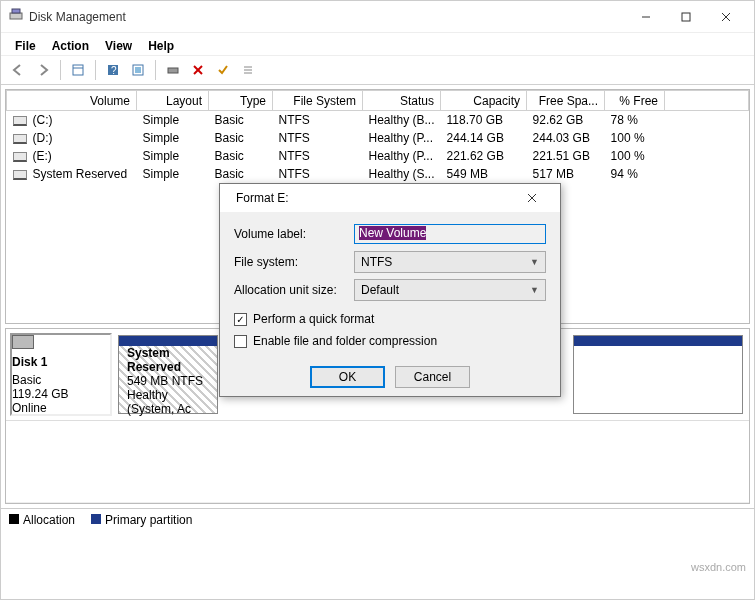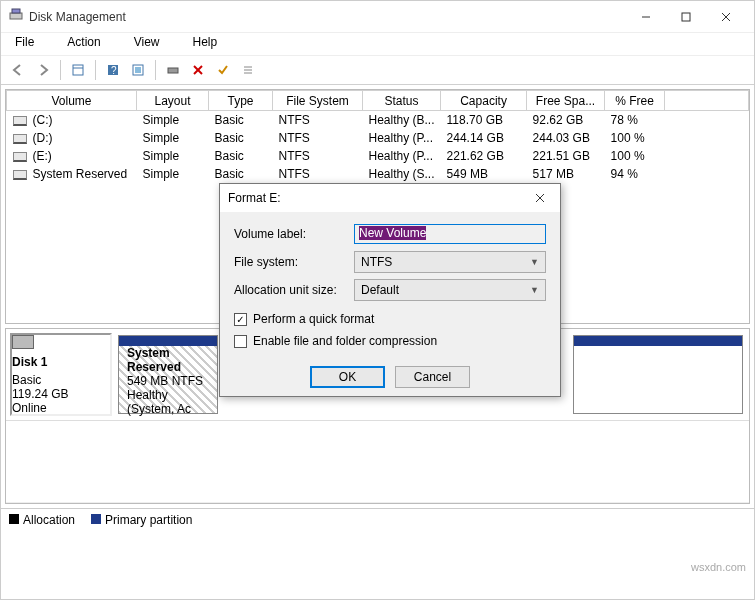--- a/index.html
+++ b/index.html
@@ -3,49 +3,49 @@
 <meta charset="utf-8">
 <style>
   * { box-sizing: border-box; font-family: "Segoe UI", Tahoma, sans-serif; }
   body { margin: 0; background: #fff; font-size: 12px; color: #000; }
   .window { width: 755px; height: 600px; border: 1px solid #ccc; position: relative; background: #fff; }
   .titlebar { height: 32px; display: flex; align-items: center; padding: 0 8px; border-bottom: 1px solid #eee; }
   .titlebar .title { flex: 1; font-size: 12px; color: #333; }
   .winbtns { display: flex; }
   .winbtn { width: 40px; height: 28px; display: flex; align-items: center; justify-content: center; color: #444; }
   .winbtn svg { width: 10px; height: 10px; }
-  .menubar { height: 22px; display: flex; align-items: flex-start; padding: 0 6px; gap: 17px; }
+  .menubar { height: 22px; display: flex; align-items: flex-end; padding: 0 6px; gap: 0; font-weight: bold; }
   .menuitem { padding: 2px 8px; }
   .toolbar { height: 30px; display: flex; align-items: center; padding: 2px 6px; gap: 3px; border-bottom: 1px solid #d0d0d0; border-top: 1px solid #eee; }
   .tbtn { width: 22px; height: 22px; display: flex; align-items: center; justify-content: center; border: 1px solid transparent; }
   .tsep { width: 1px; height: 20px; background: #ccc; margin: 0 3px; }
   .volumetable { border: 1px solid #bbb; margin: 4px; }
   table { border-collapse: collapse; width: 100%; font-size: 12px; }
-  th { text-align: center; font-weight: normal; background: #fff; border: 1px solid #d0d0d0; padding: 2px 6px; height: 20px; }
+  th { text-align: right; font-weight: normal; background: #fff; border: 1px solid #d0d0d0; padding: 2px 6px; height: 20px; }
   td { padding: 2px 6px; height: 18px; white-space: nowrap; }
   .drv-icon { display: inline-block; width: 14px; height: 10px; background: #e8e8e8; border: 1px solid #888; border-bottom: 2px solid #555; margin-right: 6px; vertical-align: middle; }
   .middle-gap { height: 140px; }
   .diskpane { border: 1px solid #bbb; margin: 0 4px 4px 4px; background: #fff; }
   .diskrow { display: flex; height: 92px; border-bottom: 1px solid #ddd; }
   .diskinfo { width: 102px; border: 2px inset #eee; margin: 4px; background: #fff; font-size: 12px; }
   .diskinfo .diskname { font-weight: bold; margin-bottom: 4px; }
   .diskinfo .diskicon { width: 22px; height: 14px; background: #bbb; border: 1px solid #666; margin-bottom: 6px; }
   .partitions { flex: 1; display: flex; gap: 4px; padding: 6px 6px 6px 2px; }
   .partition { border: 1px solid #888; background: #fff; position: relative; padding: 6px 8px 4px 8px; flex: 0 0 auto; }
   .partition .stripe { position: absolute; left: 0; right: 0; top: 0; height: 10px; }
   .partition.hatched { background-image: repeating-linear-gradient(45deg, #ccc 0, #ccc 2px, #fff 2px, #fff 6px); }
   .partition .pcontent { position: relative; top: 4px; }
   .partition .pname { font-weight: bold; }
   .gap-block { height: 82px; border-bottom: 1px solid #eee; }
   .legend { height: 22px; border-top: 1px solid #ccc; display: flex; align-items: center; padding: 0 8px; gap: 16px; }
   .legbox { width: 10px; height: 10px; display: inline-block; margin-right: 4px; }
   .watermark { position: absolute; right: 8px; bottom: 26px; color: #aaa; font-size: 11px; }
   
   .dialog { position: absolute; left: 218px; top: 182px; width: 342px; background: #fff; border: 1px solid #777; box-shadow: 2px 2px 8px rgba(0,0,0,0.3); }
-  .dlgtitle { height: 28px; display: flex; align-items: center; padding: 0 8px; }
+  .dlgtitle { height: 28px; display: flex; align-items: center; padding: 0 16px; }
   .dlgtitle .dlgtext { flex: 1; font-size: 12px; }
   .dlgclose { width: 24px; height: 20px; display: flex; align-items: center; justify-content: center; }
   .dlgbody { padding: 8px 14px 8px 14px; background: #f0f0f0; }
   .formrow { display: flex; align-items: center; height: 28px; }
   .formlabel { width: 120px; }
   .textinput { flex: 1; height: 20px; border: 1px solid #0078d7; padding: 1px 4px; font-size: 12px; }
   .textinput .sel { background: #701a75; color: #fff; }
   .combo { flex: 1; height: 22px; border: 1px solid #aaa; background: #e8e8e8; display: flex; align-items: center; padding: 0 6px; justify-content: space-between; }
   .combo .arrow { font-size: 9px; color: #555; }
   .chkrow { margin-top: 8px; display: flex; align-items: center; gap: 6px; }

